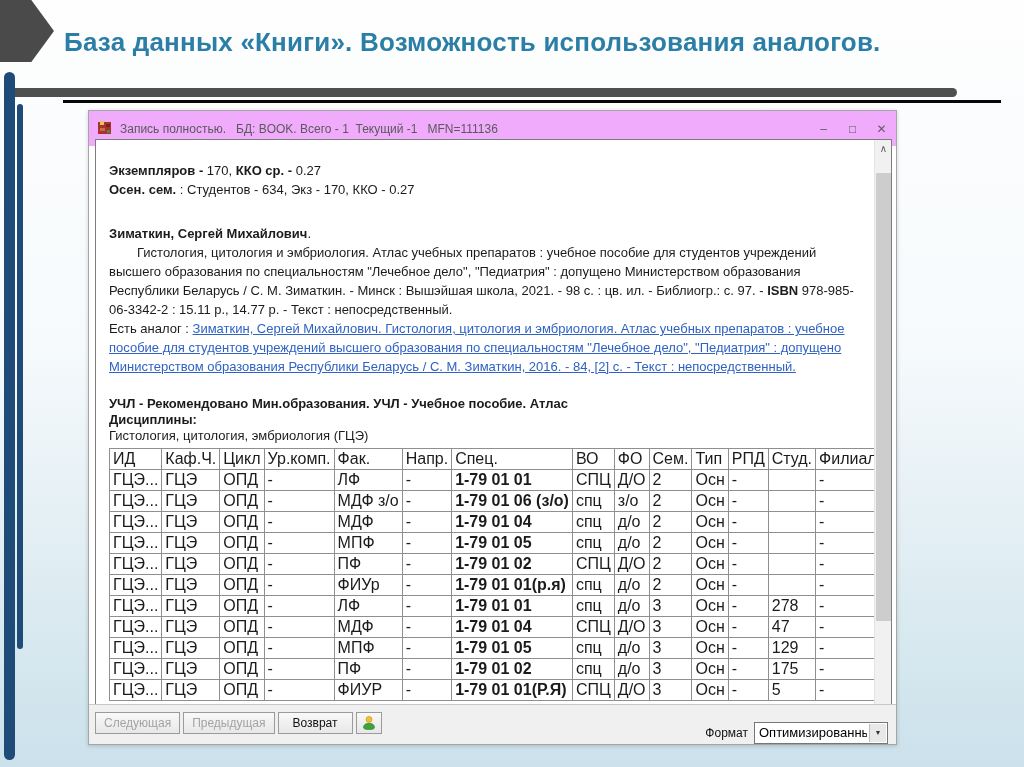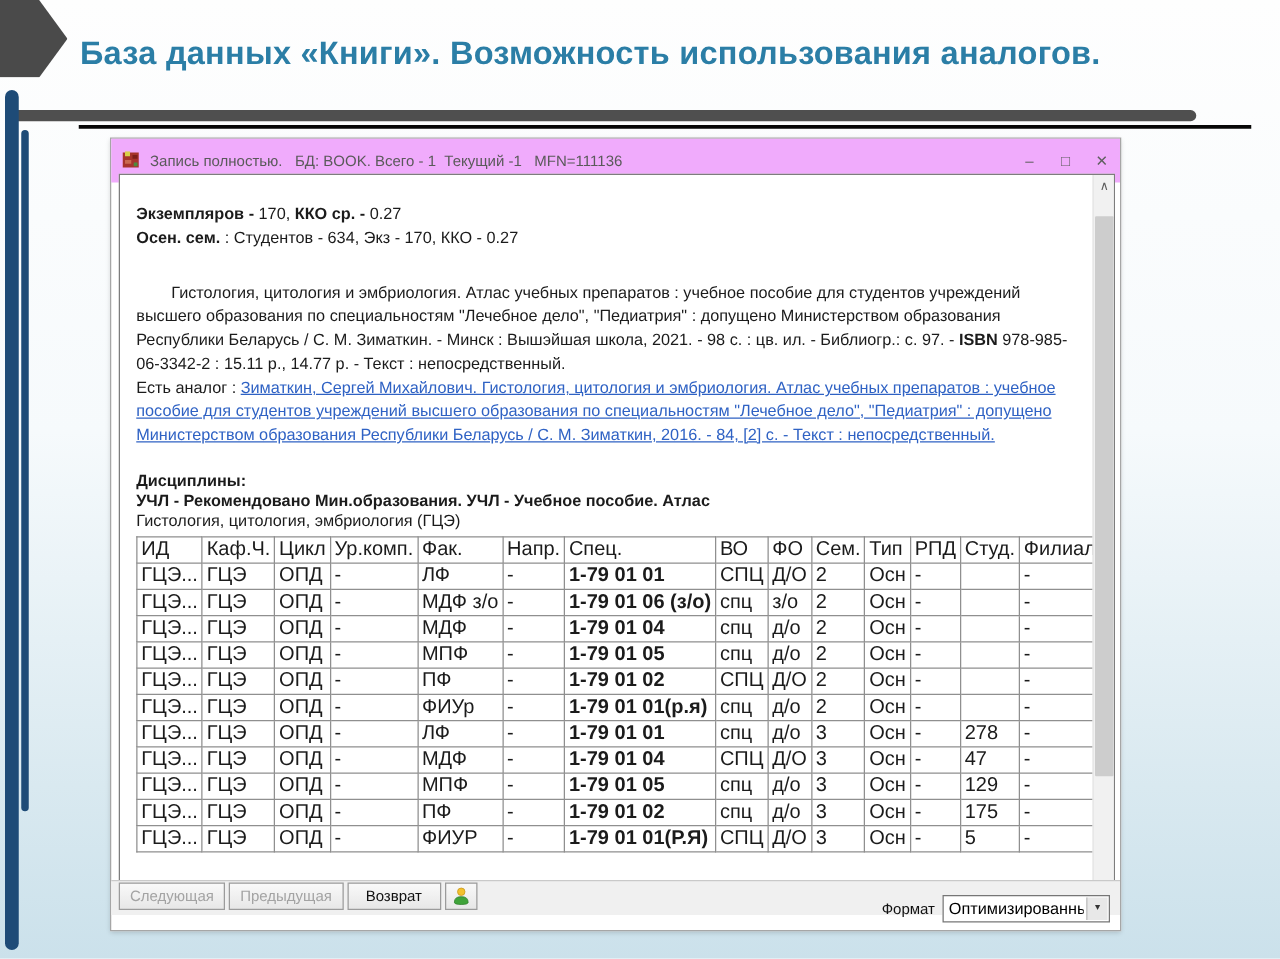--- a/index.html
+++ b/index.html
@@ -55,21 +55,21 @@
   
   .scrollbar { position:absolute; top:0; right:0; width:17px; height:100%;
     background:#f1f1f1; border-left:1px solid #e3e3e3; }
   .scroll-btn { position:absolute; left:0; width:17px; height:17px; display:flex;
     align-items:center; justify-content:center; font-size:10px; color:#5c5c5c; }
   .scroll-up { top:0; } .scroll-down { bottom:0; }
   .scroll-thumb { position:absolute; left:1px; top:33px; width:15px; height:448px;
     background:#cdcdcd; border-radius:1px; }
 
   
-  .footer { position:absolute; left:0; right:0; bottom:12px; height:28px; background:#f0f0f0;
+  .footer { position:absolute; left:0; right:0; bottom:0; height:40px; background:#f0f0f0;
     border-top:1px solid #c9c9c9; display:flex; align-items:center; padding:0 8px 4px 6px; }
   .btn { height:22px; margin-right:3px; padding:0 8px; font-size:12px;
     background:linear-gradient(#f9f9f9,#e7e7e7); border:1px solid #9b9b9b; color:#111;
     display:flex; align-items:center; justify-content:center; }
   .btn.disabled { color:#a3a3a3; }
   .btn.back { font-weight:normal; padding:0 14px; }
   .btn.iconbtn { padding:0 4px; }
   .format-group { margin-left:auto; display:flex; align-items:center;margin-top:20px; }
   .format-label { font-size:12px; color:#111; margin-right:6px; }
   .format-select { width:134px; height:22px; background:#fff; border:1px solid #767676;
@@ -117,27 +117,28 @@
 
     <div class="content">
       <div class="text-pane">
 
         <div class="stats">
           <div><b>Экземпляров - </b><span>170, </span><b>ККО ср. - </b><span>0.27</span></div>
           <div><b>Осен. сем. </b><span>: Студентов - 634, Экз - 170, ККО - 0.27</span></div>
         </div>
 
         <div class="bib">
+          <div><b>Зиматкин, Сергей Михайлович</b><span>.</span></div>
           <p><span>Гистология, цитология и эмбриология. Атлас учебных препаратов : учебное пособие для студентов учреждений высшего образования по специальностям "Лечебное дело", "Педиатрия" : допущено Министерством образования Республики Беларусь / С. М. Зиматкин. - Минск : Вышэйшая школа, 2021. - 98 с. : цв. ил. - Библиогр.: с. 97. - </span><b>ISBN</b><span> 978-985-06-3342-2 : 15.11 р., 14.77 р. - Текст : непосредственный.</span></p>
           <div class="analog"><span>Есть аналог : </span><a class="analog-link">Зиматкин, Сергей Михайлович. Гистология, цитология и эмбриология. Атлас учебных препаратов : учебное пособие для студентов учреждений высшего образования по специальностям "Лечебное дело", "Педиатрия" : допущено Министерством образования Республики Беларусь / С. М. Зиматкин, 2016. - 84, [2] с. - Текст : непосредственный.</a></div>
         </div>
 
         <div class="uchl-block">
+          <div><b>УЧЛ - Рекомендовано Мин.образования. УЧЛ - Учебное пособие. Атлас</b></div>
           <div><b>Дисциплины:</b></div>
-          <div><b>УЧЛ - Рекомендовано Мин.образования. УЧЛ - Учебное пособие. Атлас</b></div>
           <div class="subject">Гистология, цитология, эмбриология (ГЦЭ)</div>
         </div>
 
         <table class="disc">
           <colgroup>
               <col style="width: 37px;">
               <col style="width: 42px;">
               <col style="width: 32px;">
               <col style="width: 54px;">
               <col style="width: 52px;">

